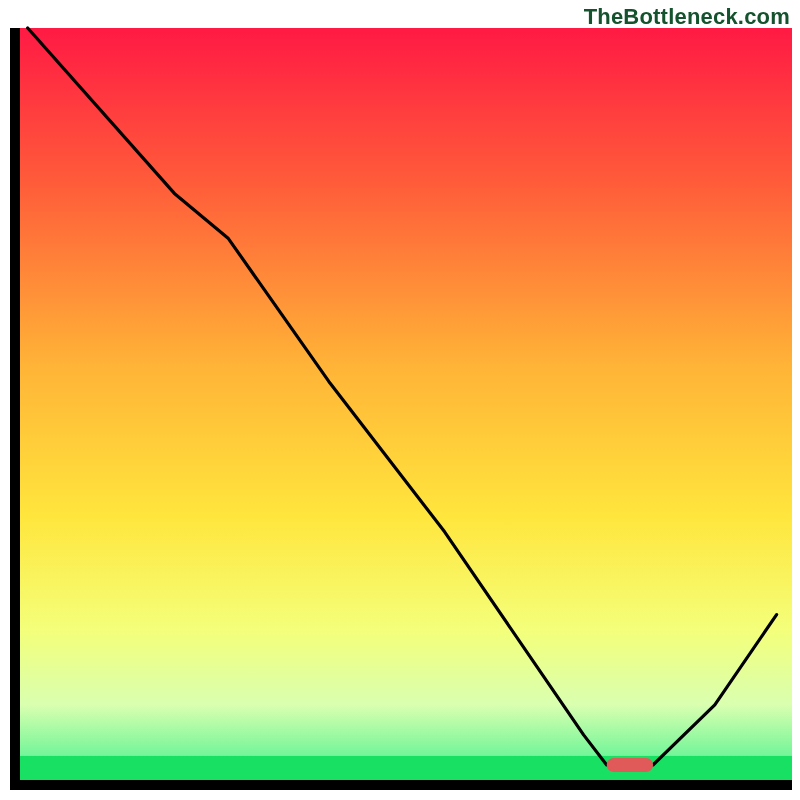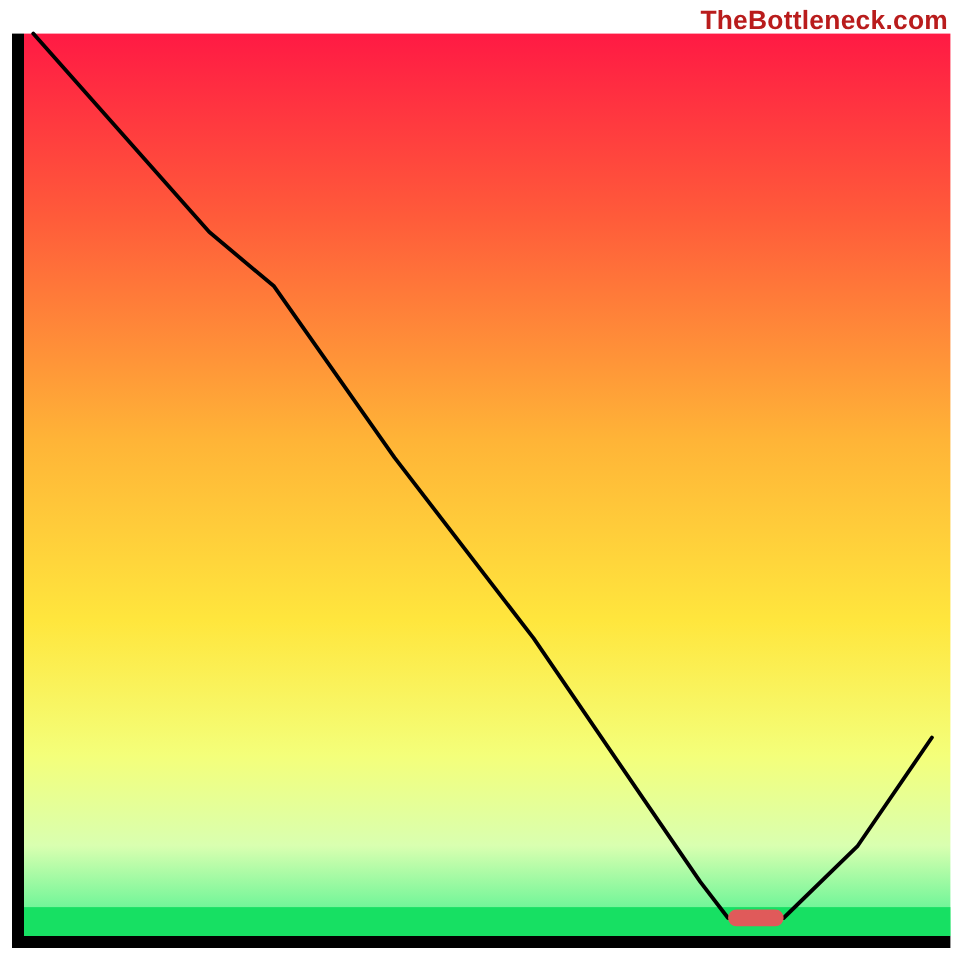--- a/index.html
+++ b/index.html
@@ -14,21 +14,21 @@
     position: relative;
     width: 800px;
     height: 800px;
   }
   .watermark {
     position: absolute;
     top: 4px;
     right: 10px;
     font-size: 22px;
     font-weight: bold;
-    color: #b91c1c;
+    color: #14532d;
     letter-spacing: 0.2px;
   }
   svg {
     position: absolute;
     top: 0;
     left: 0;
   }
 </style>
 </head>
 <body>

